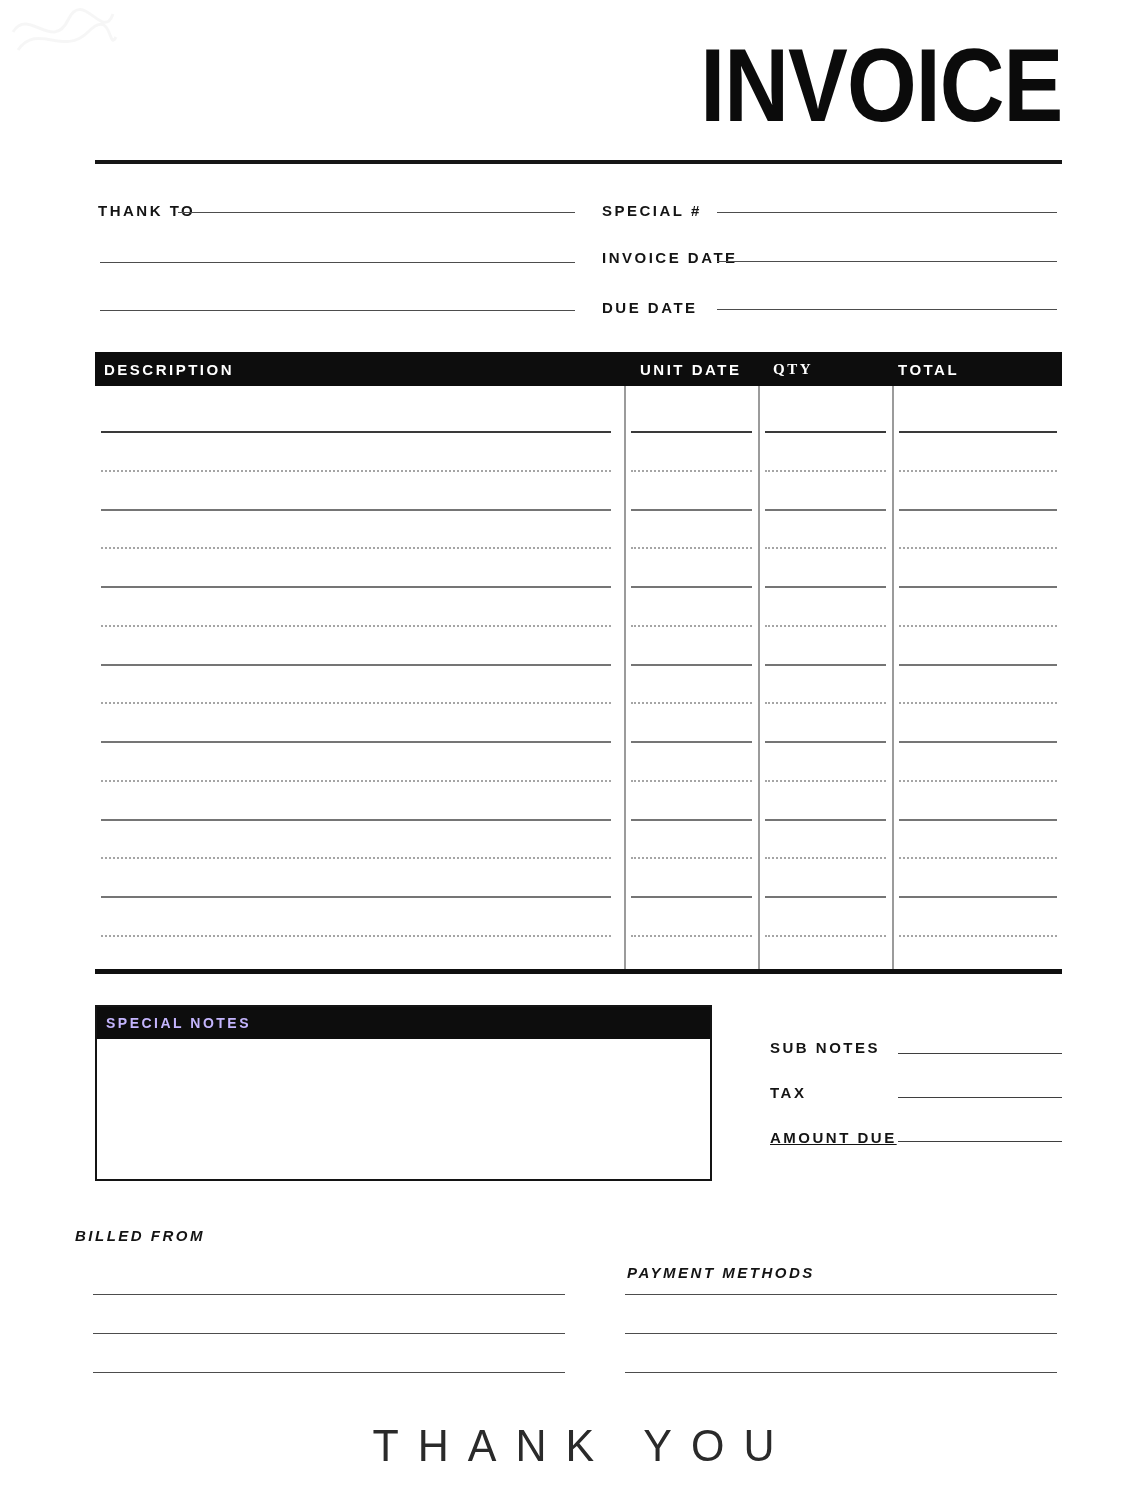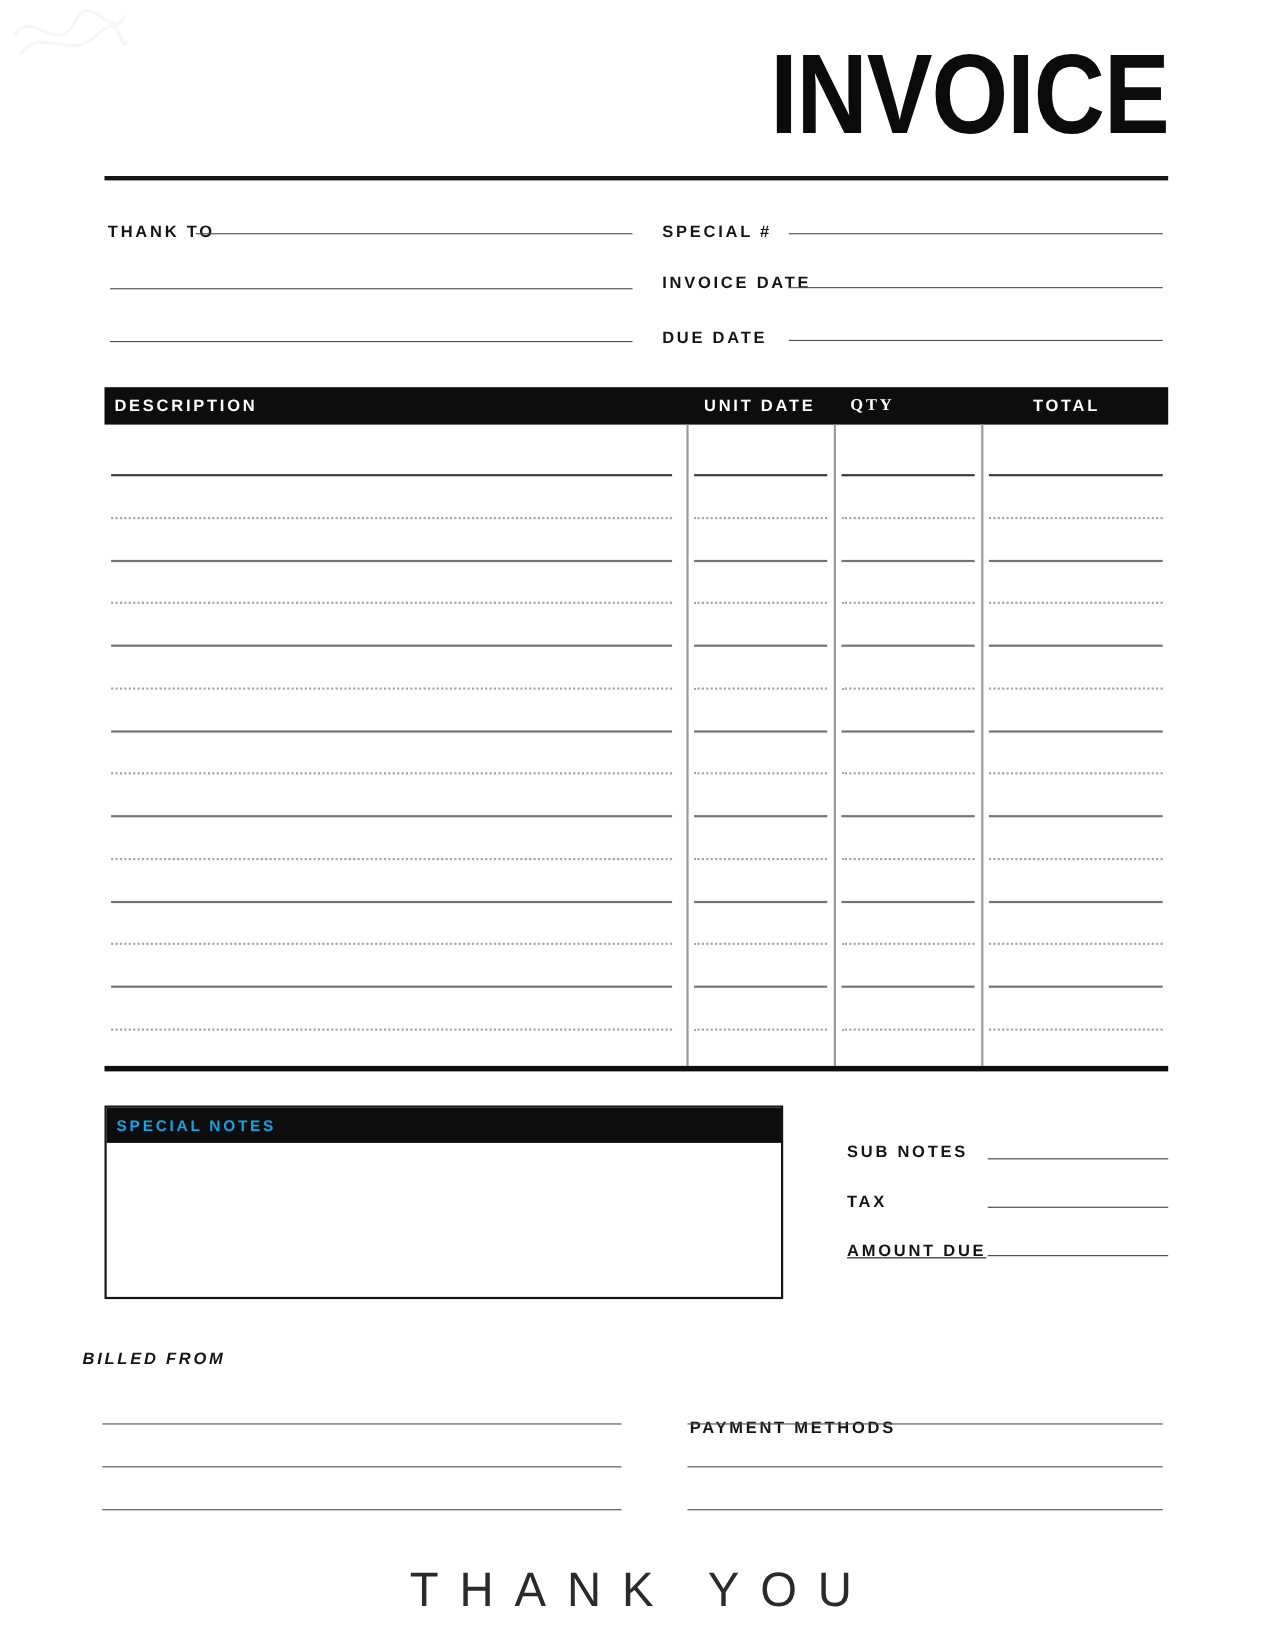--- a/index.html
+++ b/index.html
@@ -26,40 +26,40 @@
   
   .fline{position:absolute;height:0;border-top:1.6px solid #4d4d4d;}
 
   
   #table-header{position:absolute;left:95px;top:352px;width:967px;height:34px;background:#0d0d0d;}
   #table-header .col{position:absolute;top:0;height:34px;line-height:35px;color:#ffffff;
                      font-size:15px;font-weight:bold;letter-spacing:2.5px;white-space:nowrap;}
   #col-description{left:9px;}
   #col-unitcost{left:545px;}
   #col-qty{left:678px;font-family:Liberation Serif, serif;}
-  #col-total{left:844px;}
+  #col-total{left:803px;}
 
   #table-body{position:absolute;left:95px;top:386px;width:967px;height:583px;}
   .vsep{position:absolute;top:0;height:583px;width:2px;background:#9b9b9b;}
   #vsep-1{left:529px;} #vsep-2{left:663px;} #vsep-3{left:797px;}
 
   .row-line{position:absolute;height:0;}
   .row-line.solid{border-top:2px solid #757575;}
   .row-line.solid.first{border-top-color:#3a3a3a;}
   .row-line.dotted{border-top:2px dotted #a5a5a5;}
   .seg1{left:6px;width:510px;}
   .seg2{left:536px;width:121px;}
   .seg3{left:670px;width:121px;}
   .seg4{left:804px;width:158px;}
 
   
   #notes-box{position:absolute;left:95px;top:1005px;width:617px;height:176px;
              border:2px solid #141414;background:#fff;box-sizing:border-box;}
   #notes-header{position:absolute;left:0;top:0;right:0;height:32px;background:#0d0d0d;}
-  #notes-header span{display:block;line-height:33px;padding-left:9px;color:#0ea5e9;
+  #notes-header span{display:block;line-height:33px;padding-left:9px;color:#c4b5fd;
                      font-size:14px;font-weight:bold;letter-spacing:2.5px;}
   #notes-input{position:absolute;left:0;top:32px;right:0;bottom:0;}
 
   
   #thank-you{position:absolute;left:0;right:0;top:1422px;text-align:center;
              font-size:43px;font-weight:400;letter-spacing:19px;padding-left:19px;
              color:#2a2a2a;transform:scaleY(1.02);}
 </style>
 </head>
 <body>
@@ -172,20 +172,20 @@
   <div class="fline" style="left:898px;top:1097px;width:164px;border-top-color:#3f3f3f;"></div>
 
   <div class="lbl" style="left:770px;top:1129px;text-decoration:underline;">AMOUNT DUE</div>
   <div class="fline" style="left:898px;top:1141px;width:164px;border-top-color:#3f3f3f;"></div>
 
   <div class="lbl" style="left:75px;top:1227px;font-style:italic;">BILLED FROM</div>
   <div class="fline" style="left:93px;top:1294px;width:472px;"></div>
   <div class="fline" style="left:93px;top:1333px;width:472px;"></div>
   <div class="fline" style="left:93px;top:1372px;width:472px;"></div>
 
-  <div class="lbl" style="left:627px;top:1290px;">PAYMENT METHODS</div>
+  <div class="lbl" style="left:627px;top:1264px;font-style:italic;">PAYMENT METHODS</div>
   <div class="fline" style="left:625px;top:1294px;width:432px;"></div>
   <div class="fline" style="left:625px;top:1333px;width:432px;"></div>
   <div class="fline" style="left:625px;top:1372px;width:432px;"></div>
 
   <div id="thank-you">THANK  YOU</div>
 
 </div>
 
 </body></html>

